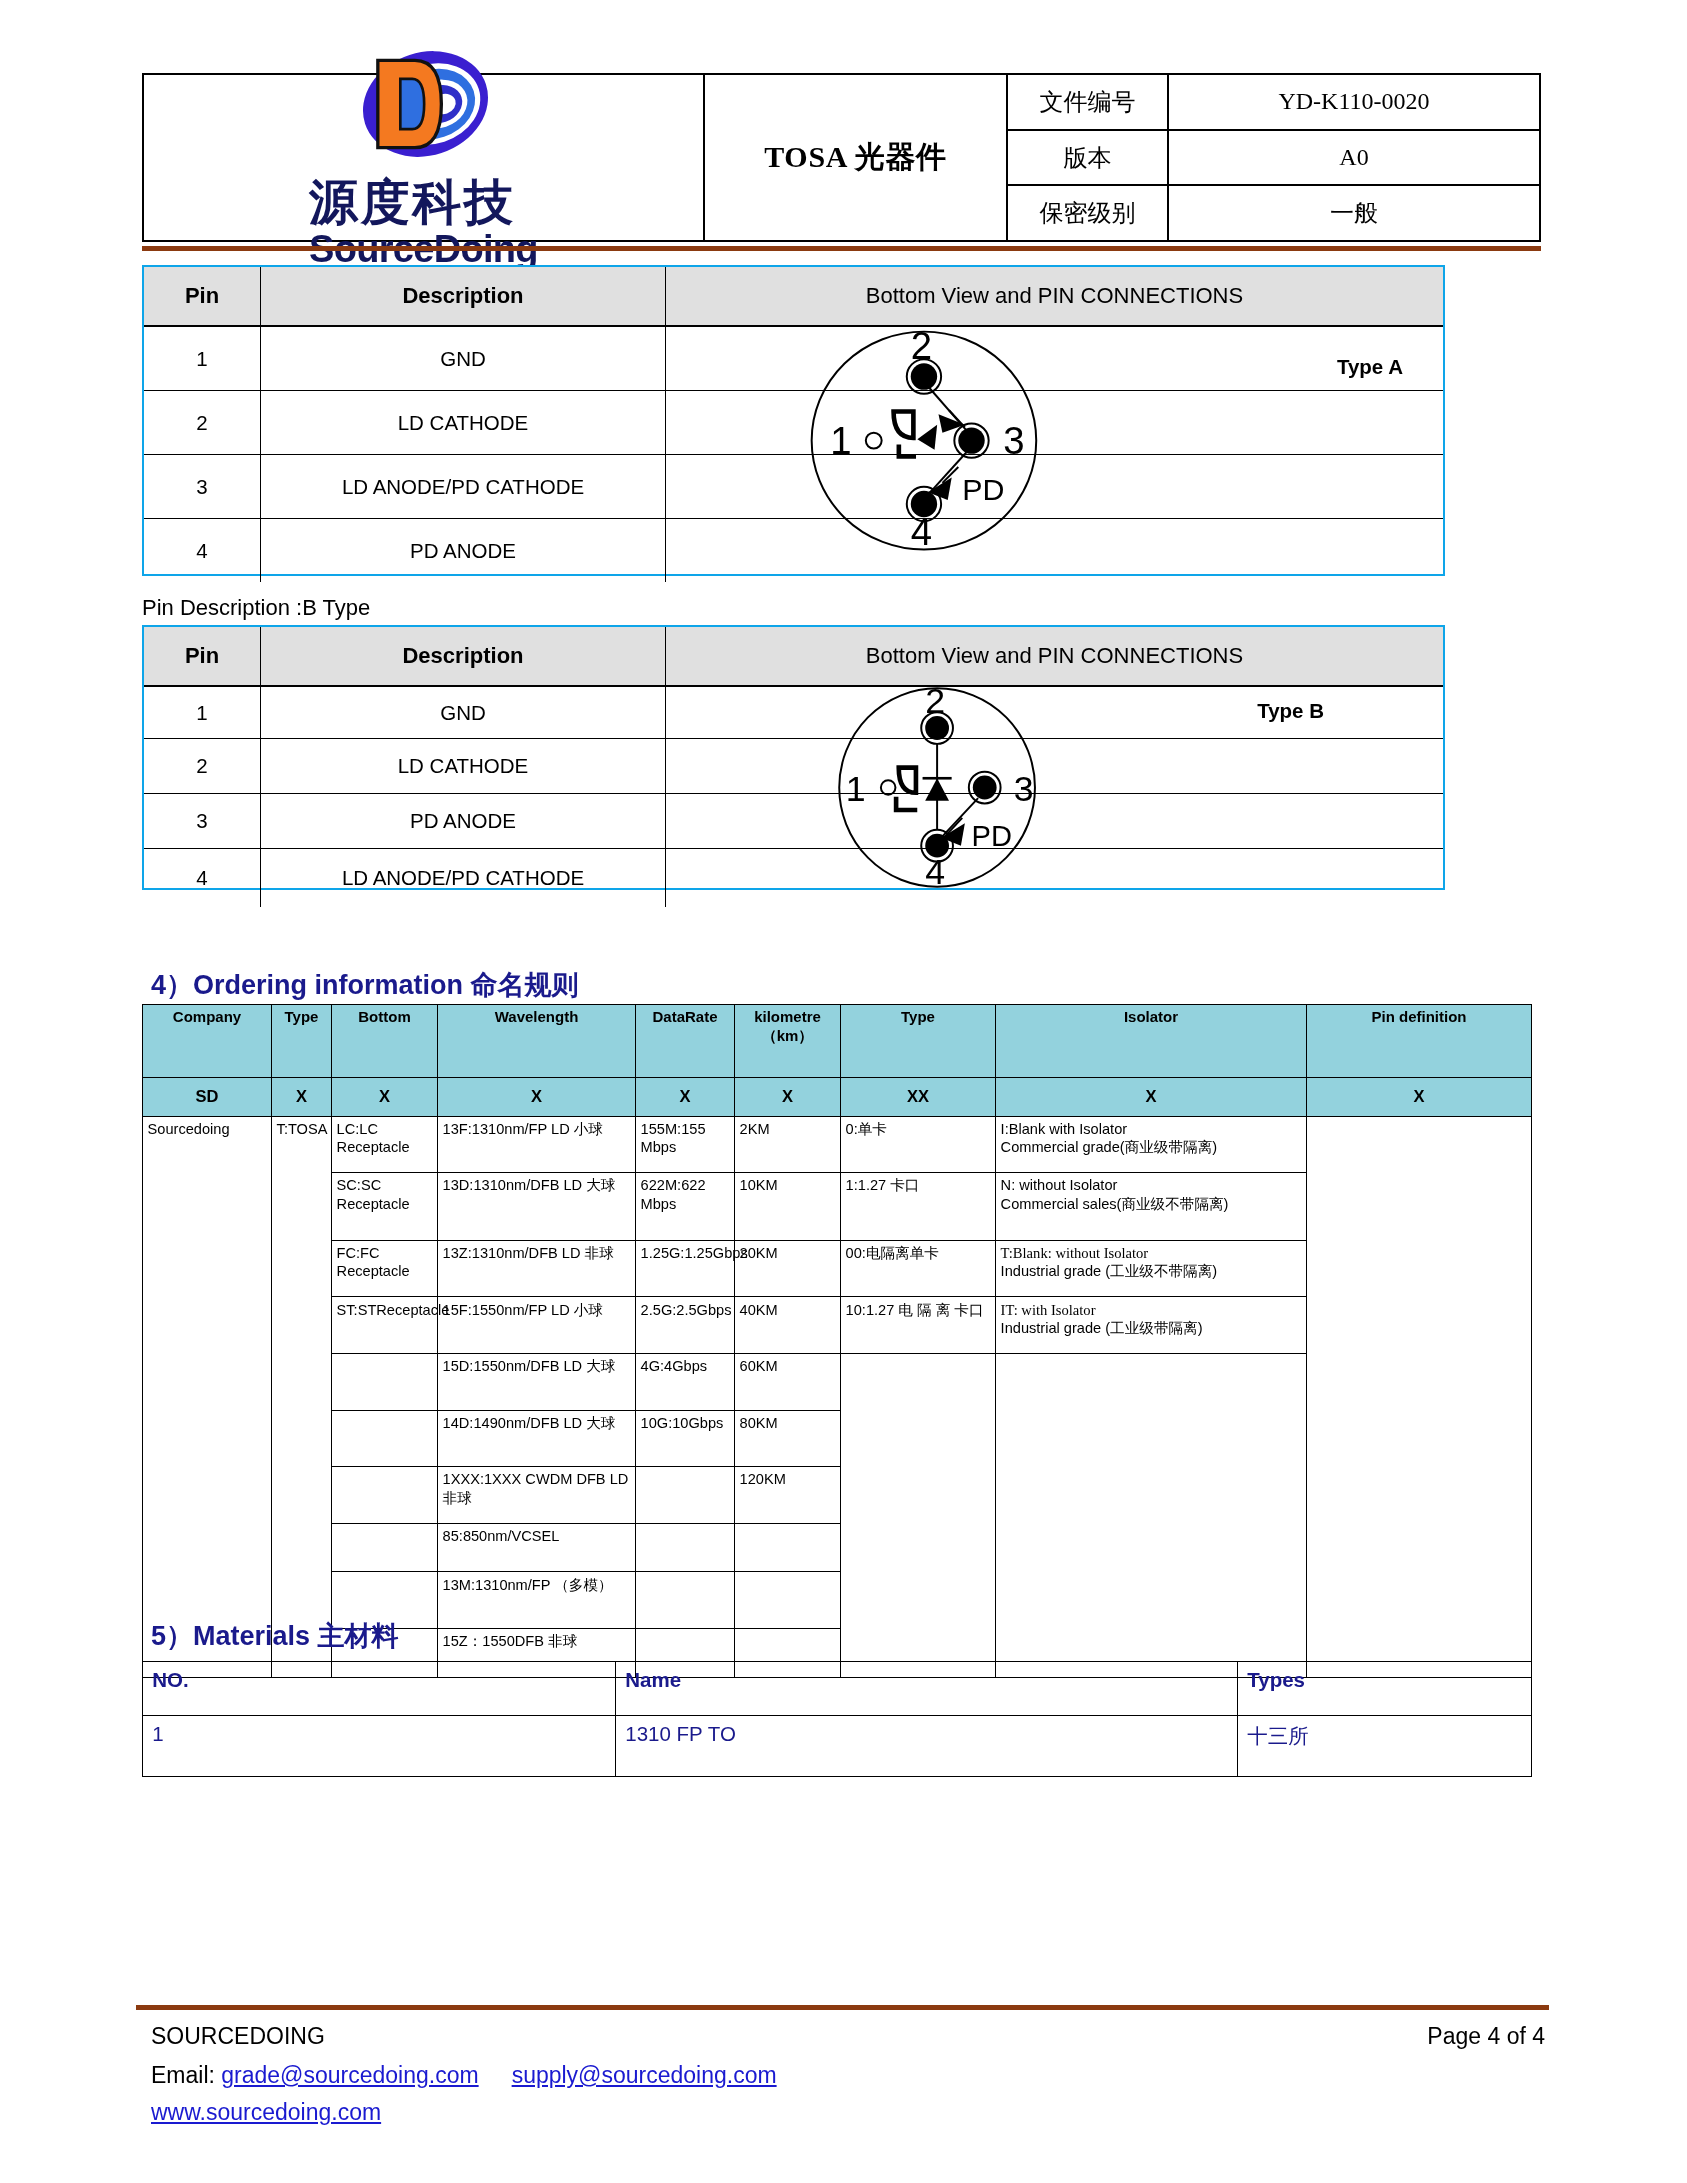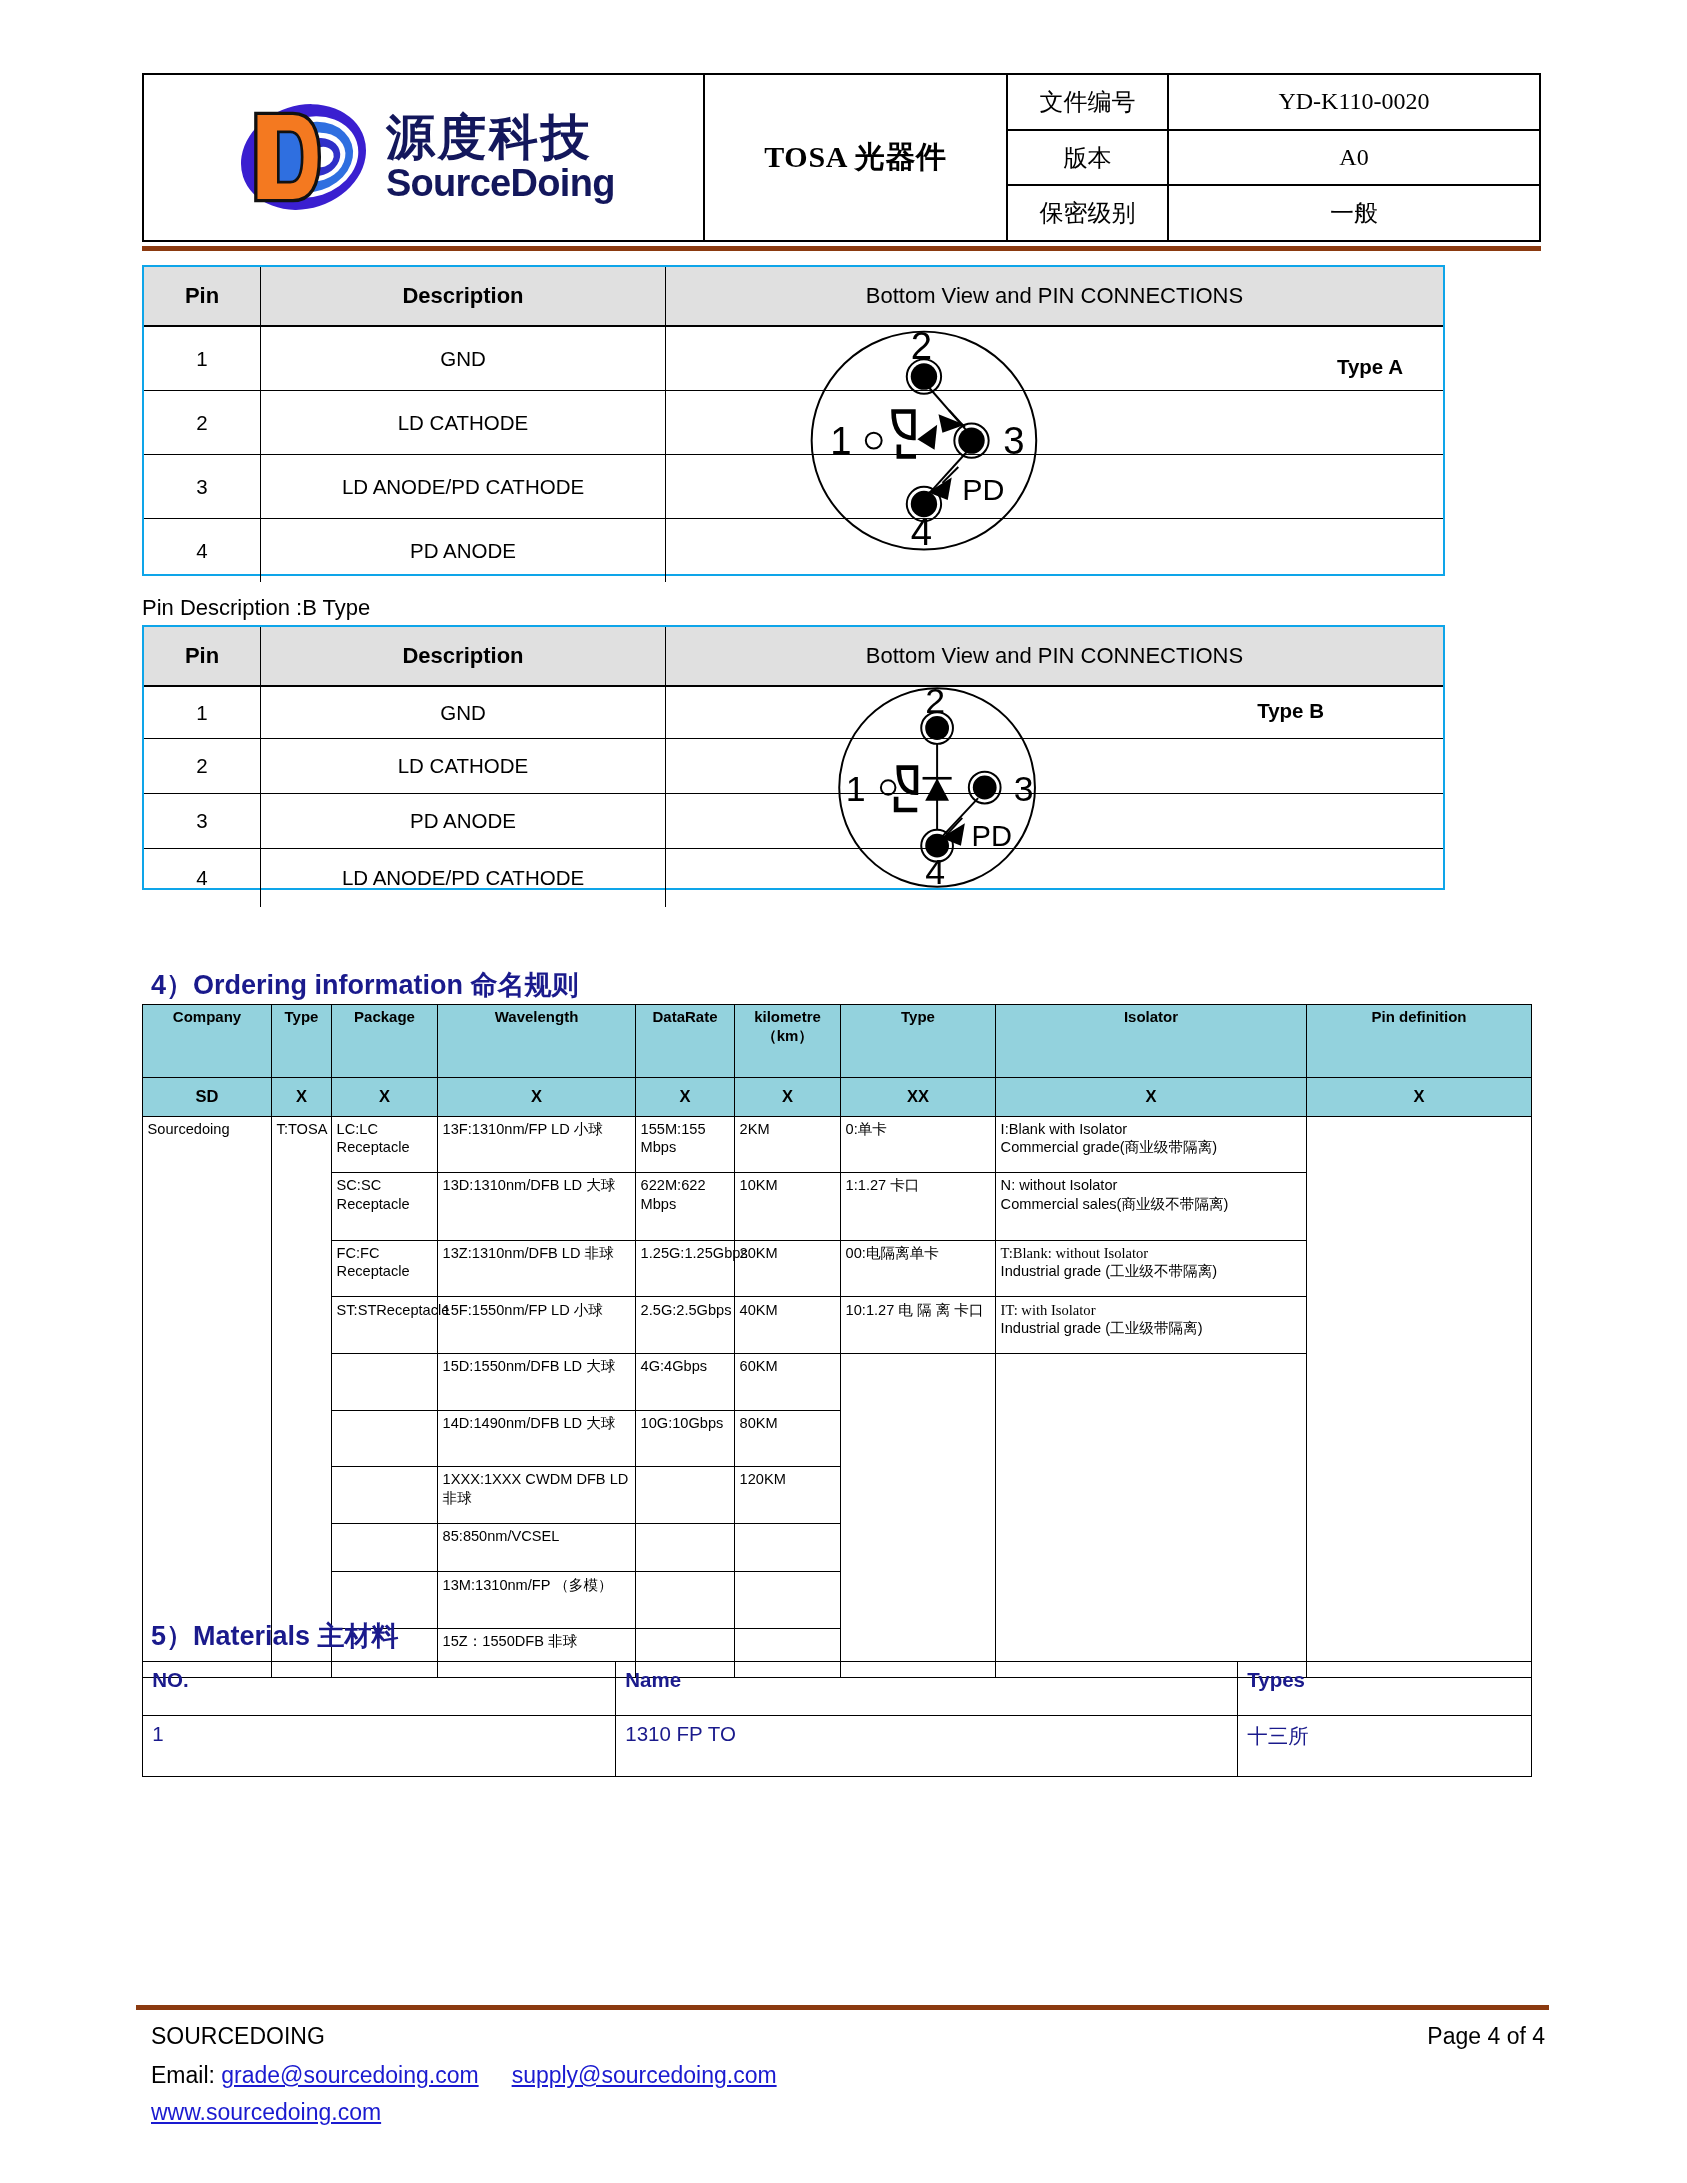--- a/index.html
+++ b/index.html
@@ -13,21 +13,21 @@
   .hdr-title{width:301px;border-right:2px solid #000;display:flex;align-items:center;justify-content:center;
              font-family:"Liberation Serif",serif;font-weight:bold;font-size:30px;letter-spacing:0.7px;}
   .hdr-meta{flex:1;display:flex;flex-direction:column;}
   .hdr-row{flex:1;display:flex;border-bottom:2px solid #000;}
   .hdr-row:last-child{border-bottom:none;}
   .hdr-k{width:159px;border-right:2px solid #000;display:flex;align-items:center;justify-content:center;
          font-family:"Liberation Serif",serif;font-size:24px;}
   .hdr-v{flex:1;display:flex;align-items:center;justify-content:center;
          font-family:"Liberation Serif",serif;font-size:24px;}
 
-  .logo-wrap{display:flex;align-items:center;gap:14.6px;}
+  .logo-wrap{display:flex;align-items:center;gap:14.6px;flex-direction:column;}
   .logo-mark{position:relative;width:139px;height:116px;}
   .logo-txt{display:flex;flex-direction:column;line-height:1;}
   .logo-cn{font-size:49px;font-weight:bold;color:#13175c;letter-spacing:2.6px;}
   .logo-en{font-size:38px;font-weight:bold;color:#13175c;letter-spacing:-0.7px;margin-top:2.6px;}
 
   .hr-brown{position:absolute;left:142px;top:246px;width:1399px;height:4.6px;background:#8b3a10;}
 
   
   .pintable{position:absolute;border:2px solid #0ea5e9;box-sizing:border-box;background:#fff;}
   .pt-head{display:flex;background:#e0e0e0;border-bottom:2px solid #000;}
@@ -244,21 +244,21 @@
         <col style="width:99px">
         <col style="width:106px">
       <col style="width:155px">
         <col style="width:311px">
         <col style="width:225px">
     </colgroup>
     <thead>
       <tr>
         <th style="height:65px">Company</th>
         <th>Type</th>
-        <th>Package</th>
+        <th>Bottom</th>
         <th>Wavelength</th>
         <th>DataRate</th>
         <th style="white-space:pre-line">kilometre
 （km）</th>
         <th>Type</th>
         <th>Isolator</th>
         <th>Pin definition</th>
       </tr>
       <tr>
         <td class="xrow" style="height:30px">SD</td>

